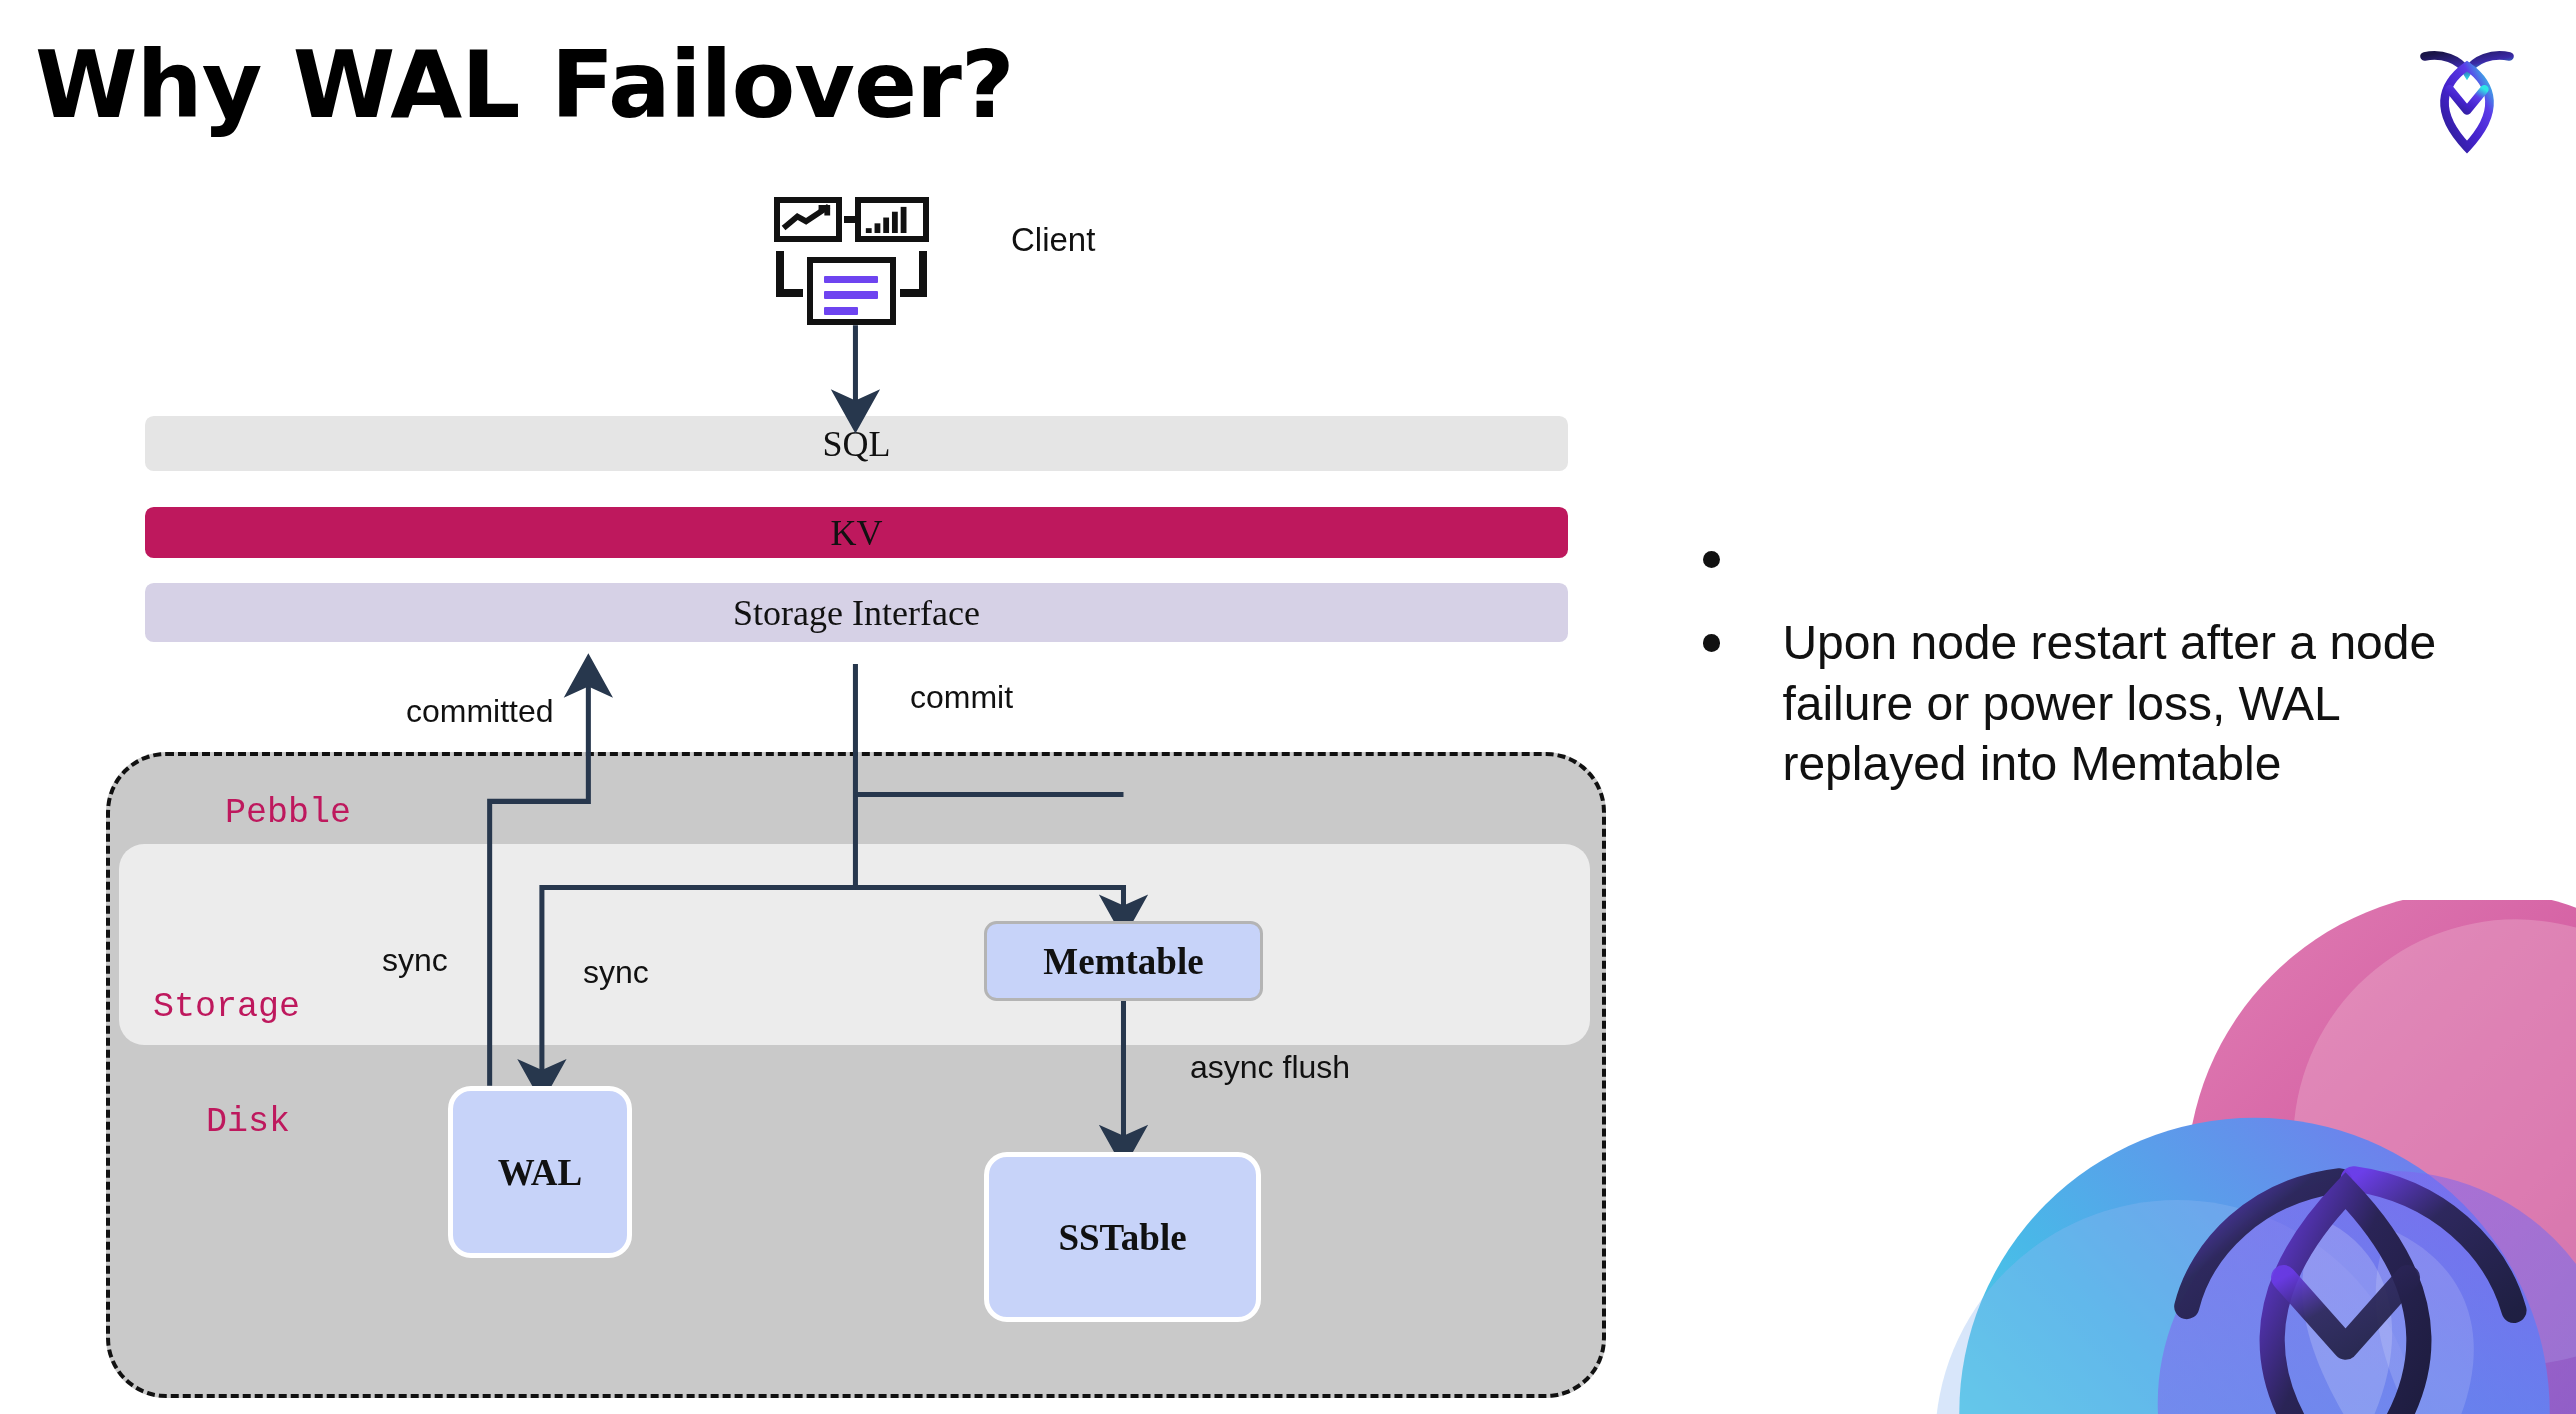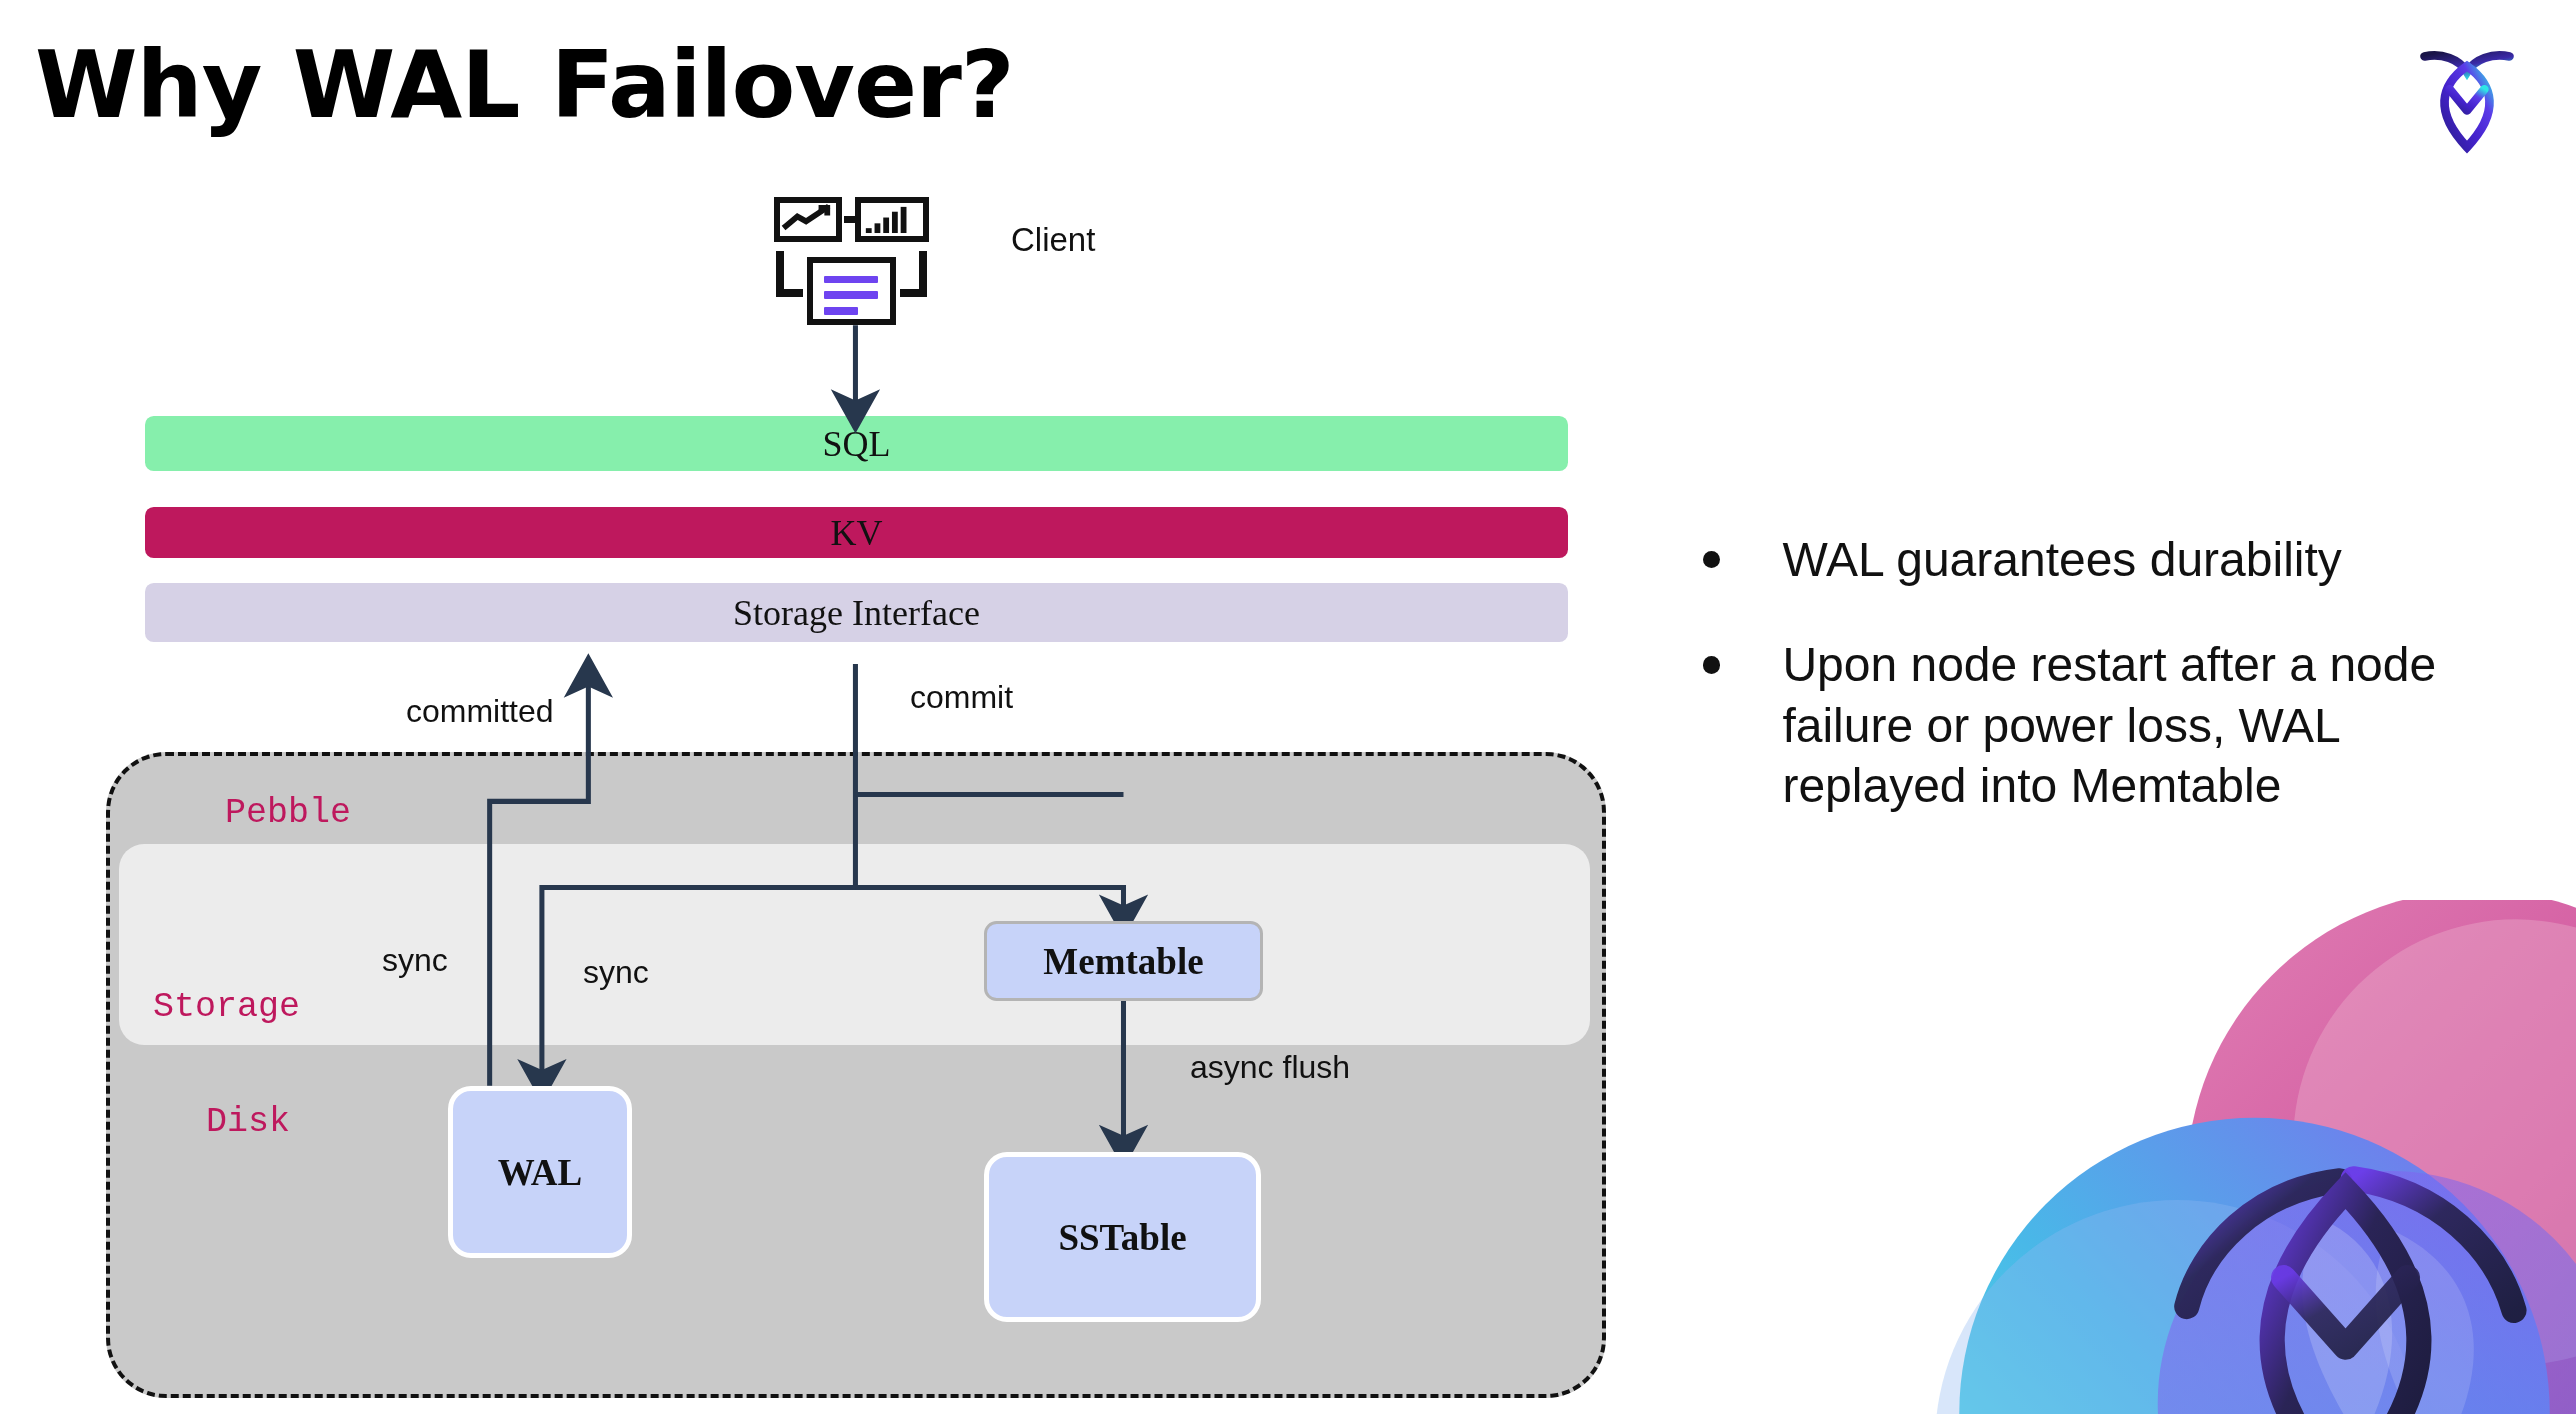--- a/index.html
+++ b/index.html
@@ -28,21 +28,21 @@
   #client-label{position:absolute;left:1011px;top:221px;font-size:33px;color:#111;
                 font-family:"Liberation Sans",sans-serif;}
 
   
   #ci-line svg,#ci-bar svg{display:block;}
 
   
   .layer{position:absolute;left:145px;width:1423px;border-radius:8.7px;
          display:flex;align-items:center;justify-content:center;
          font-family:"Liberation Serif",serif;font-size:36px;color:#111;}
-  #layer-sql{top:416px;height:55px;background:#86efac;}
+  #layer-sql{top:416px;height:55px;background:#e5e5e5;}
   #layer-kv{top:507px;height:51px;background:#be185d;}
   #layer-storage{top:583px;height:59px;background:#D6D1E6;}
 
   
   #pebble{position:absolute;left:106px;top:752px;width:1500px;height:646px;
           background:#C9C9C9;border:4.8px dashed #111;border-radius:60px;box-sizing:border-box;}
   #memory-box{position:absolute;left:119px;top:844px;width:1471px;height:201px;
               background:#ECECEC;border-radius:25px;}
   .region-label{position:absolute;font-family:Liberation Mono, monospace;font-size:35px;color:#be185d;}
   #label-pebble{left:225px;top:793px;}
@@ -171,21 +171,20 @@
   <div class="node" id="node-wal">
     <span>WAL</span>
   </div>
   <div class="node" id="node-sstable">
     <span>SSTable</span>
   </div>
 
   <div id="bullets">
     <div class="bullet">
       <div class="dot"></div>
-      <div class="btxt">WAL guarantees durability</div>
     </div>
     <div class="bullet">
       <div class="dot"></div>
       <div class="btxt">Upon node restart after a node failure or power loss, WAL replayed into Memtable</div>
     </div>
   </div>
 
   <div id="logo">
     <svg viewBox="0 0 116 130" width="112" height="126">
       <defs>

